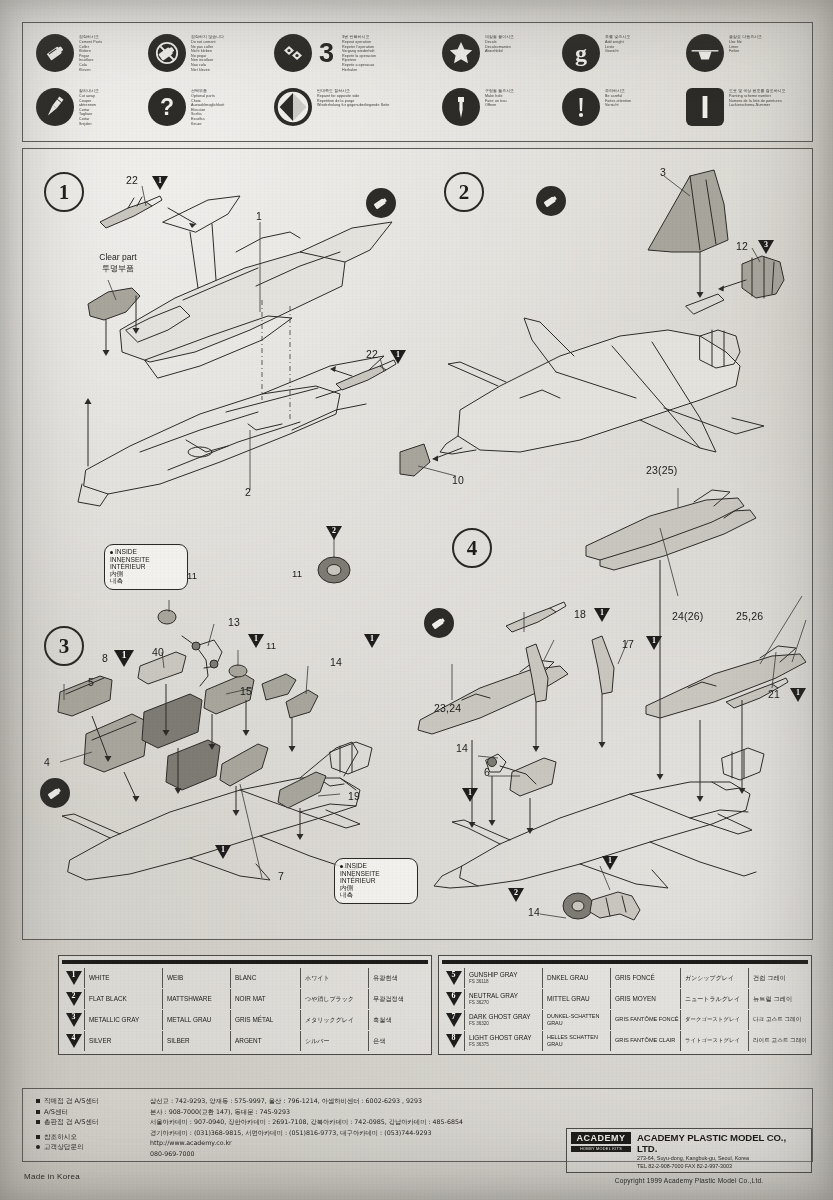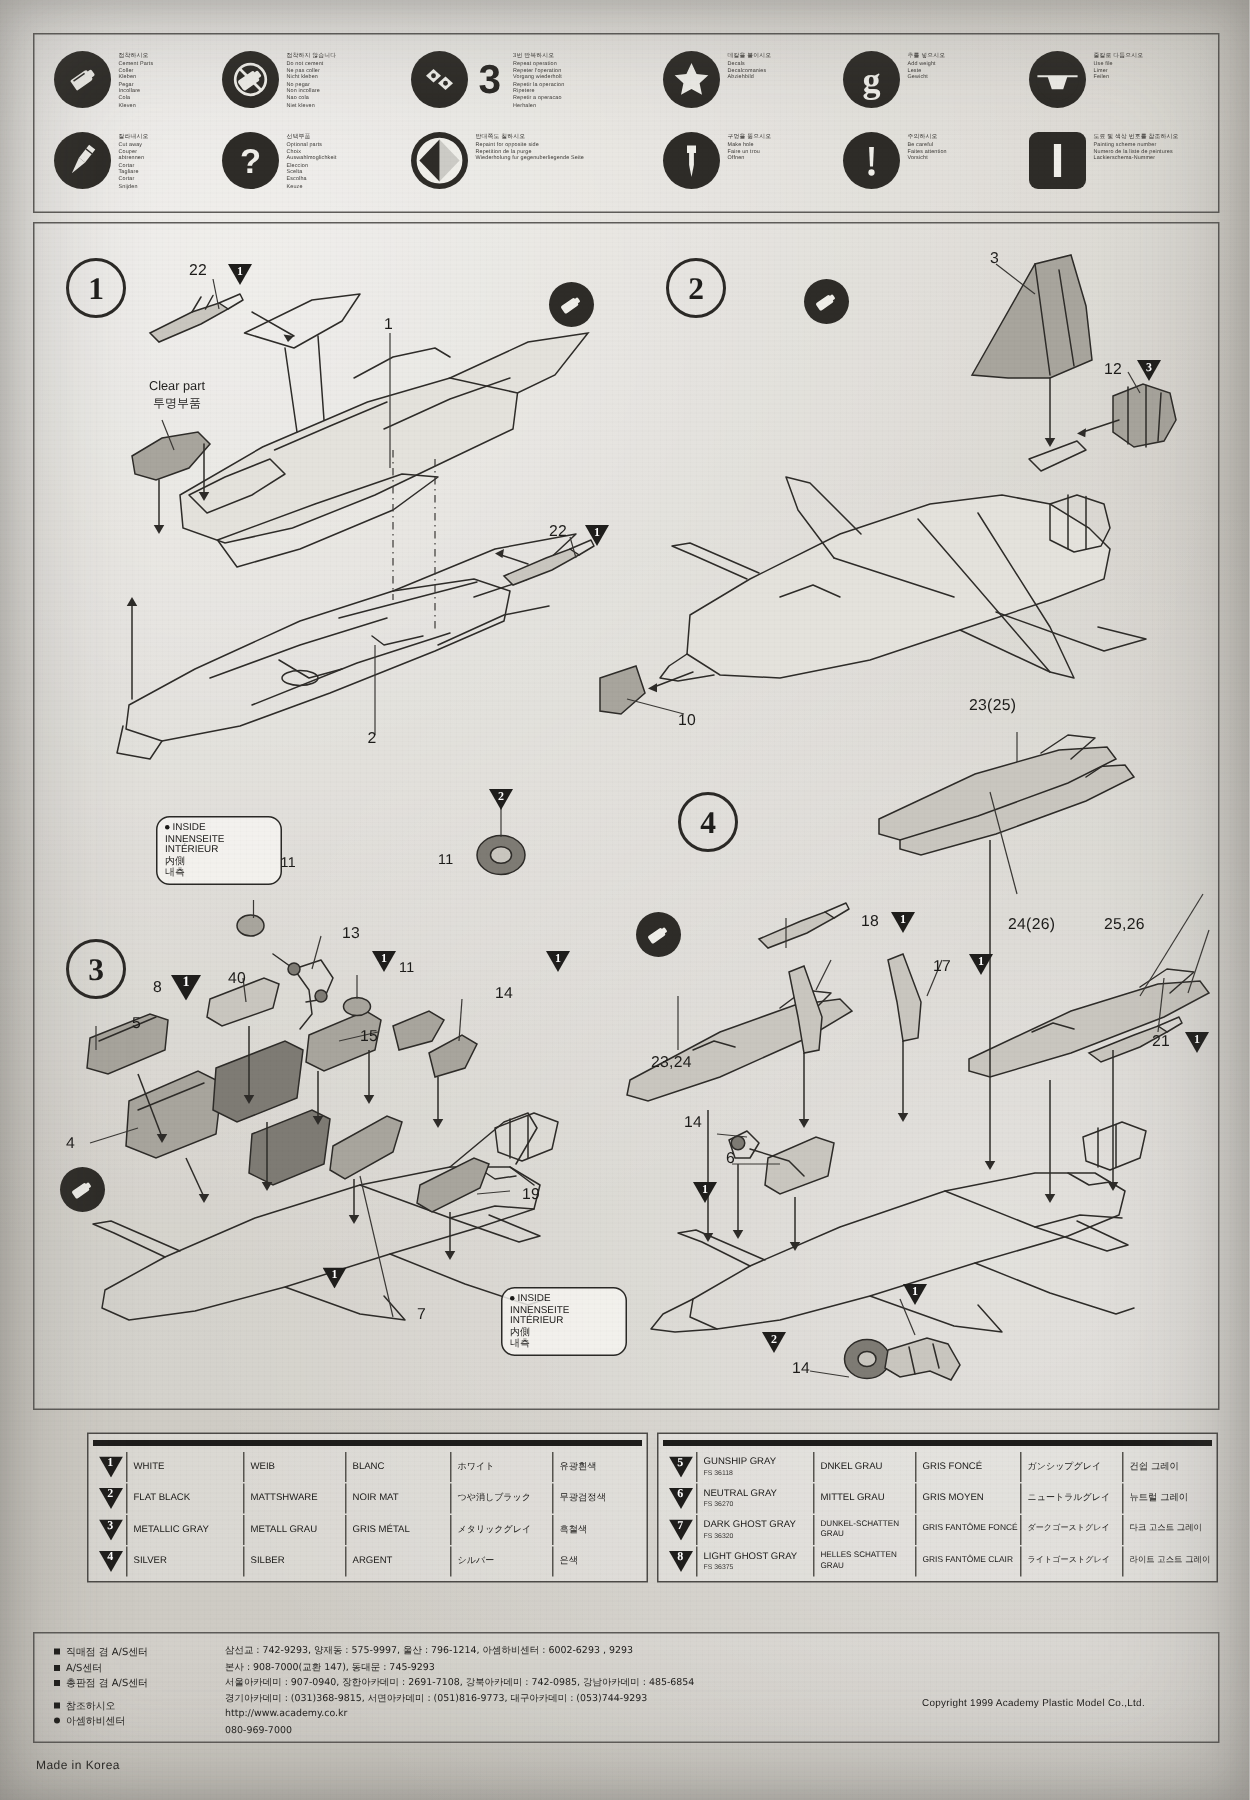--- a/index.html
+++ b/index.html
@@ -889,34 +889,45 @@
   </div>
 
   <div class="frame" id="footer-frame"></div>
 
   <div class="foot-l">
     <div><span class="b"></span><span>직매점 겸 A/S센터</span></div>
     <div><span class="b"></span><span>A/S센터</span></div>
     <div><span class="b"></span><span>총판점 겸 A/S센터</span></div>
     <div style="height:4px;"></div>
     <div><span class="b"></span><span>참조하시오</span></div>
-    <div><span class="b" style="border-radius:50%;"></span><span>아셈하비센터</span></div>
+    <div><span class="b" style="border-radius:50%;"></span><span>고객상담문의</span></div>
   </div>
 
   <div class="foot-r">
     <div>삼선교 : 742-9293, 양재동 : 575-9997, 울산 : 796-1214, 아셈하비센터 : 6002-6293 , 9293</div>
     <div>본사 : 908-7000(교환 147),  동대문 : 745-9293</div>
     <div>서울아카데미 : 907-0940, 장한아카데미 : 2691-7108,  강북아카데미 : 742-0985,  강남아카데미 : 485-6854</div>
     <div>경기아카데미 : (031)368-9815,  서면아카데미 : (051)816-9773,  대구아카데미 : (053)744-9293</div>
     <div>http://www.academy.co.kr</div>
     <div>080-969-7000</div>
   </div>
 
   <div class="madein">Made in Korea</div>
 
   <div class="acad">
+    <div class="acad-box">
+      <div class="acad-logo">
+        <div class="bar">ACADEMY</div>
+        <div class="sub">HOBBY MODEL KITS</div>
+      </div>
+      <div>
+        <div class="acad-name">ACADEMY PLASTIC MODEL CO., LTD.</div>
+        <div class="acad-addr">273-64, Suyu-dong, Kangbuk-gu, Seoul, Korea</div>
+        <div class="acad-addr">TEL 82-2-908-7000  FAX 82-2-997-3003</div>
+      </div>
+    </div>
     <div class="acad-cr">Copyright 1999 Academy Plastic Model Co.,Ltd.</div>
   </div>
 
 
   <div class="grain"></div>
   <div class="vig"></div>
 </div>
 
 </body></html>

